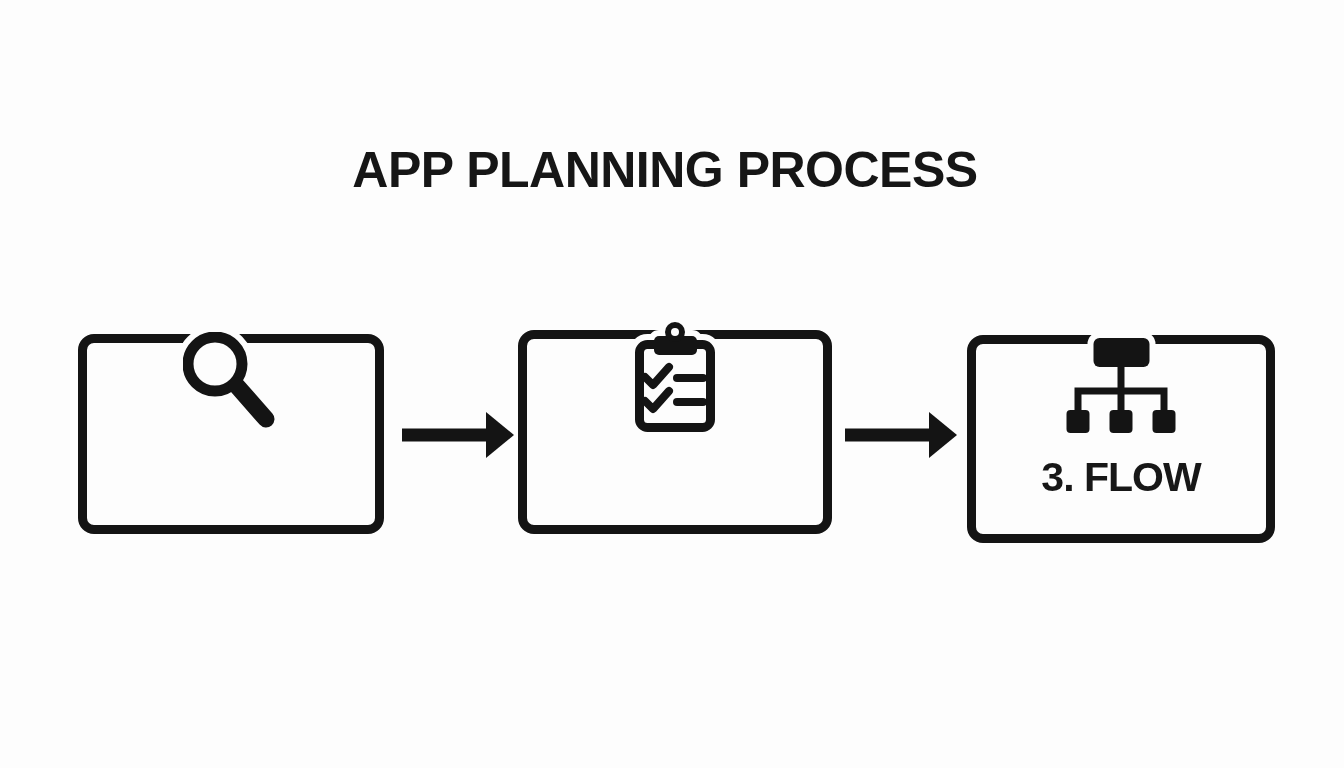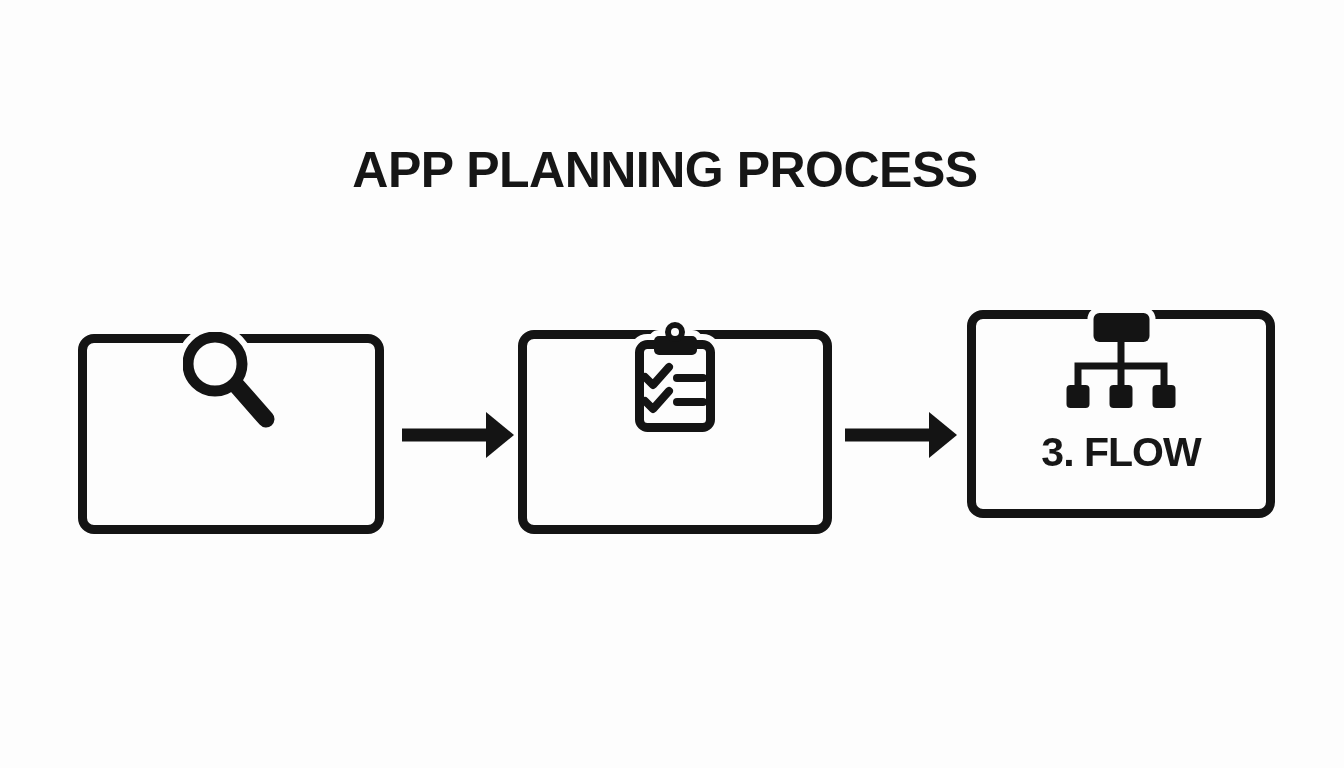--- a/index.html
+++ b/index.html
@@ -29,21 +29,21 @@
   }
   .step-box {
     position: absolute;
     border: 9px solid #141414;
     border-radius: 16px;
     background: #fdfdfd;
     box-sizing: border-box;
   }
   .box-1 { left: 78px;  top: 334px; width: 306px; height: 200px; }
   .box-2 { left: 518px; top: 330px; width: 314px; height: 204px; }
-  .box-3 { left: 967px; top: 310px; width: 308px; height: 208px; }
+  .box-3 { left: 967px; top: 335px; width: 308px; height: 208px; }
   .step-label {
     position: absolute;
     left: 0;
     right: 0;
     top: 110px;
     text-align: center;
     font-size: 41px;
     font-weight: 700;
     letter-spacing: -1px;
     color: #171717;

